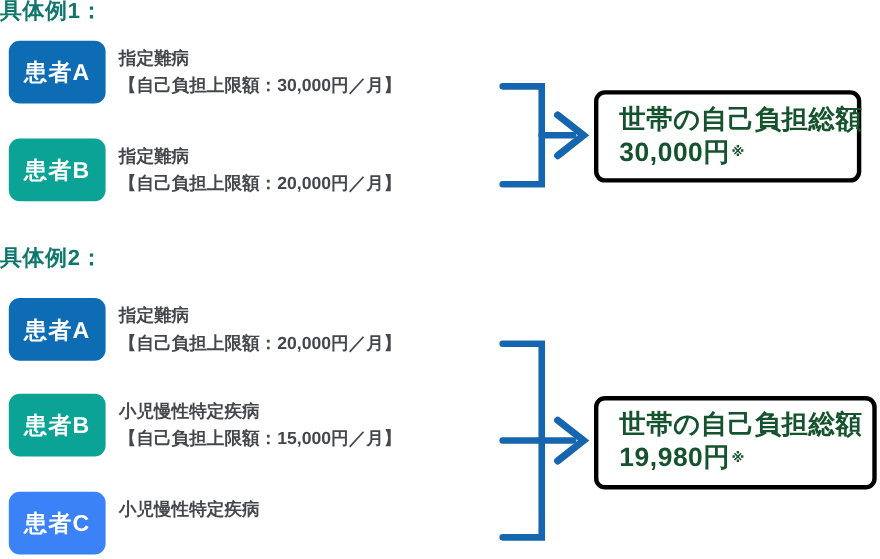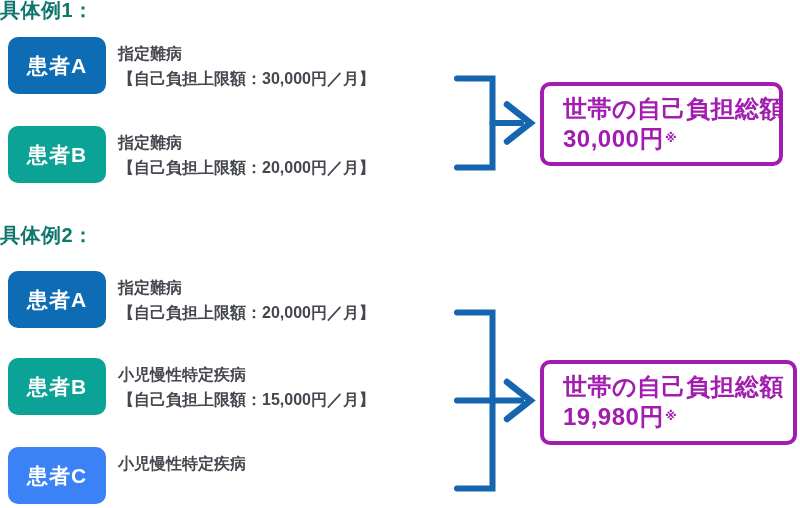--- a/index.html
+++ b/index.html
@@ -15,40 +15,40 @@
   #ex2-title{top:224px;}
 
   .row{position:absolute;left:8px;display:flex;align-items:flex-start;}
   #ex1-rowA{top:37px;}
   #ex1-rowB{top:126px;}
   #ex2-rowA{top:271px;}
   #ex2-rowB{top:358px;}
   #ex2-rowC{top:447px;}
 
   .patient-box{
-    flex:none;width:98px;height:57px;border-radius:10px;
+    flex:none;width:88px;height:57px;border-radius:10px;
     color:#ffffff;font-size:21px;font-weight:700;letter-spacing:1px;
     display:flex;align-items:center;justify-content:center;
   }
   .patient-box.blue{background:#0d6cb4;}
   .patient-box.teal{background:#0aa396;}
   .patient-box.green{background:#3b82f6;}
 
   .desc{
     margin-left:12px;padding-top:4px;
     font-size:16px;font-weight:600;color:#45474f;
     line-height:25px;white-space:nowrap;
   }
 
   .connector-svg{position:absolute;left:0;top:0;pointer-events:none;}
 
   .result{
     position:absolute;box-sizing:border-box;
-    border:4px solid #a21caf;border-radius:10px;
-    color:#a21caf;font-size:24px;font-weight:700;
+    border:4px solid #000000;border-radius:10px;
+    color:#14532d;font-size:24px;font-weight:700;
     line-height:30px;letter-spacing:0.5px;white-space:nowrap;
     padding:8px 0 0 19px;background:#ffffff;
   }
   #ex1-result{left:540px;top:82px;width:243px;height:84px;}
   #ex2-result{left:540px;top:360px;width:257px;height:85px;}
 
   .note-mark{font-size:12px;vertical-align:top;position:relative;top:-1px;margin-left:1px;}
 </style>
 </head>
 <body>

